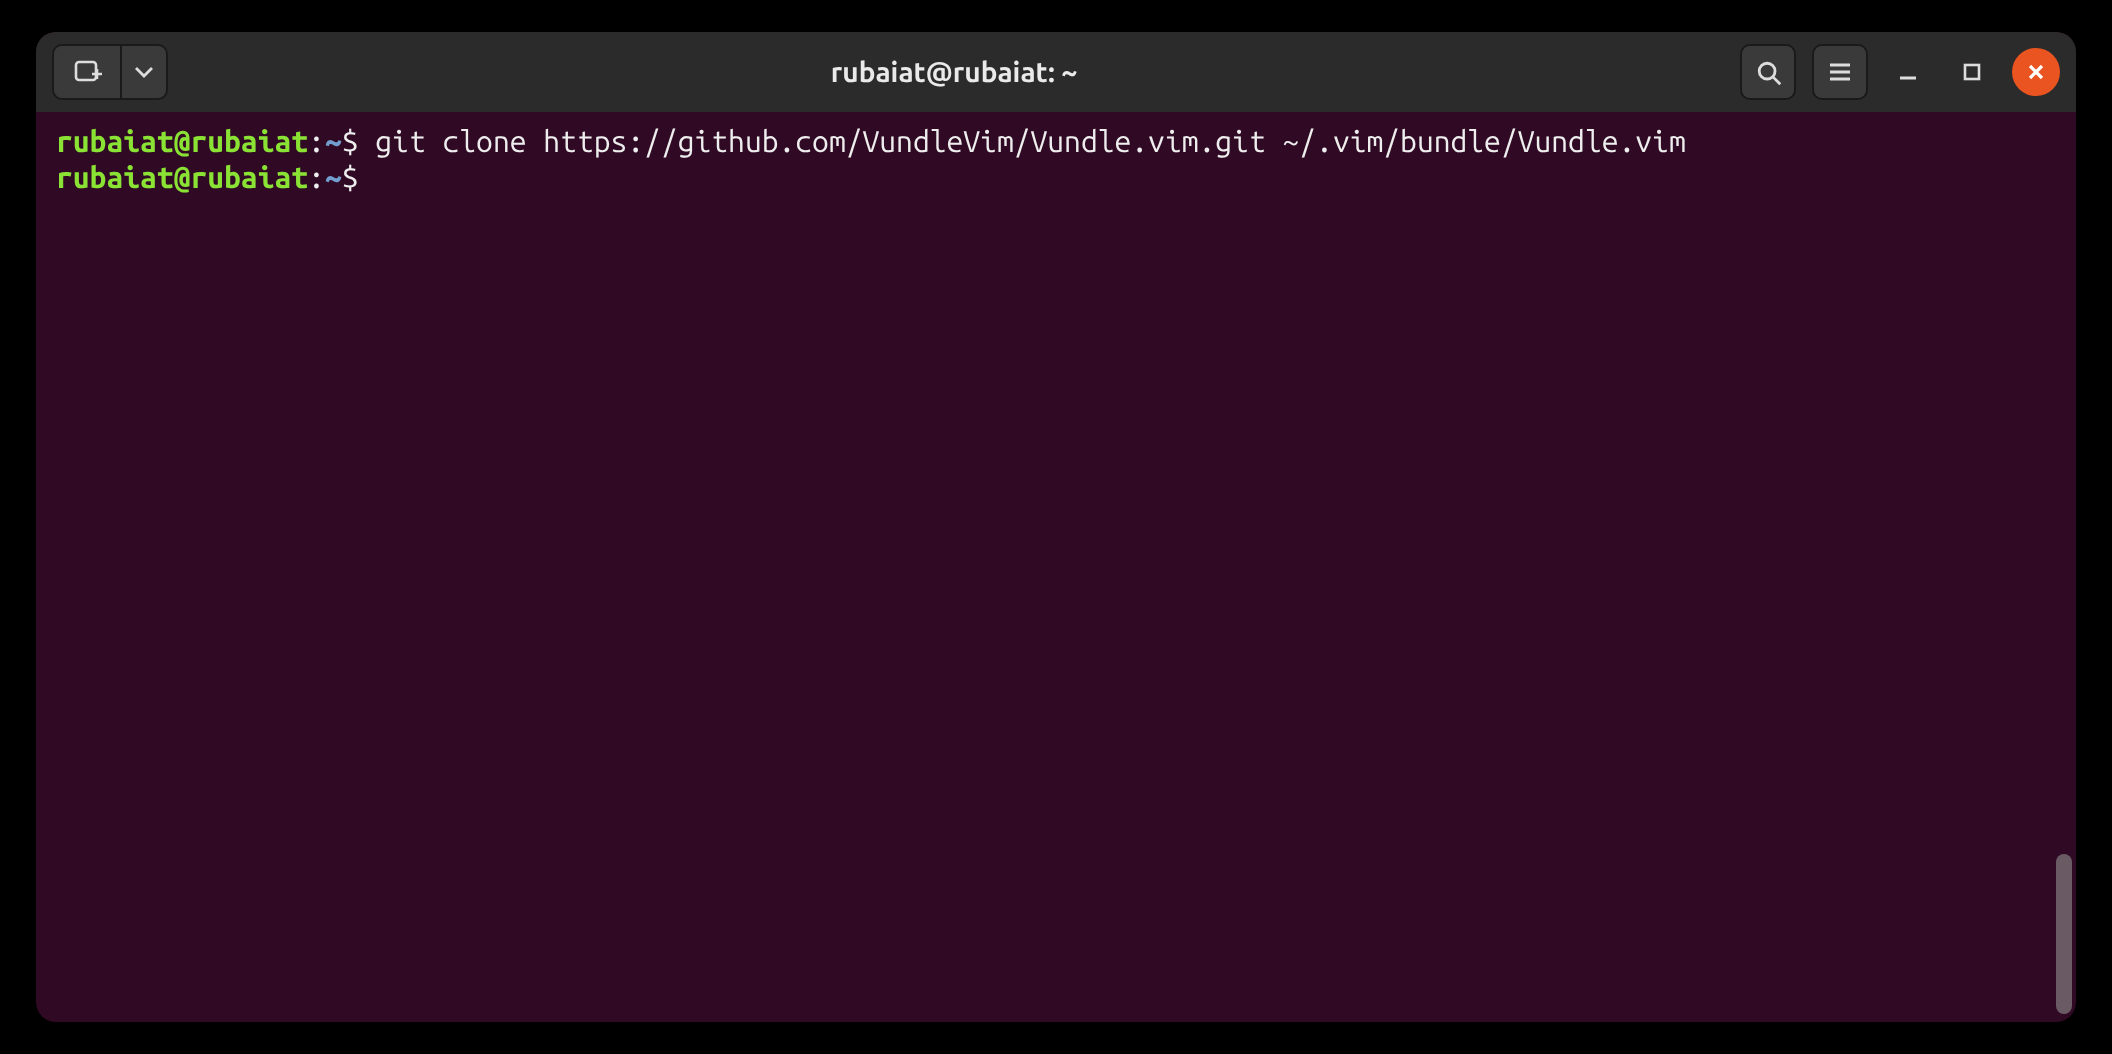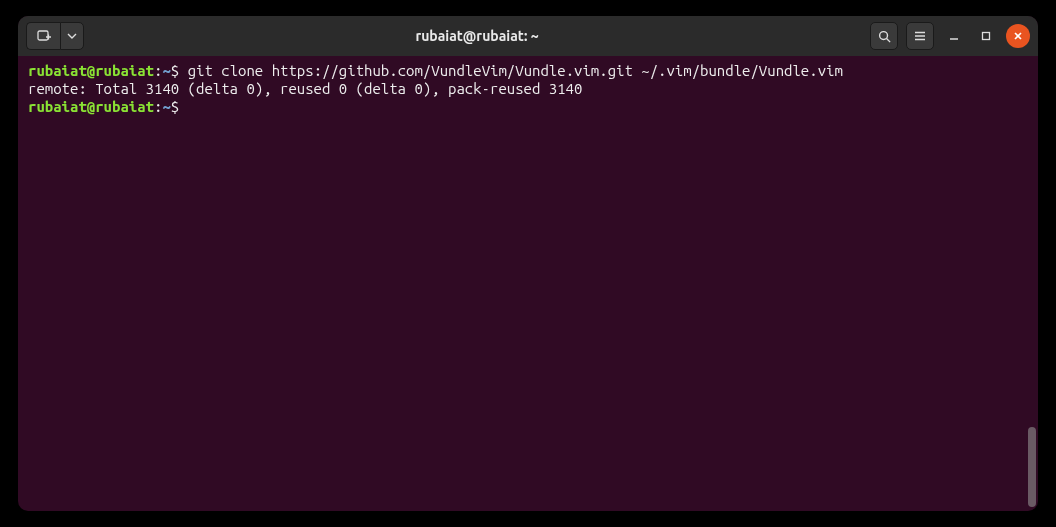--- a/index.html
+++ b/index.html
@@ -180,18 +180,17 @@
         <svg width="12" height="12" viewBox="0 0 12 12">
           <line x1="3" y1="3" x2="9" y2="9" stroke="#fff" stroke-width="1.6"></line>
           <line x1="9" y1="3" x2="3" y2="9" stroke="#fff" stroke-width="1.6"></line>
         </svg>
       </div>
     </div>
   </div>
 
   <div class="terminal">
     <div class="line"><span class="prompt-user">rubaiat</span><span class="prompt-at">@</span><span class="prompt-host">rubaiat</span><span class="prompt-colon">:</span><span class="prompt-path">~</span><span class="prompt-sym">$</span><span class="cmd"> git clone https://github.com/VundleVim/Vundle.vim.git ~/.vim/bundle/Vundle.vim</span></div>
-    <div class="line">remote: Total 3140 (delta 0), reused 0 (delta 0), pack-reused 3140</div>
     <div class="line"><span class="prompt-user">rubaiat</span><span class="prompt-at">@</span><span class="prompt-host">rubaiat</span><span class="prompt-colon">:</span><span class="prompt-path">~</span><span class="prompt-sym">$</span><span class="cmd"> </span></div>
 
     <div class="scrollbar"></div>
   </div>
 </div>
 
 </body></html>

